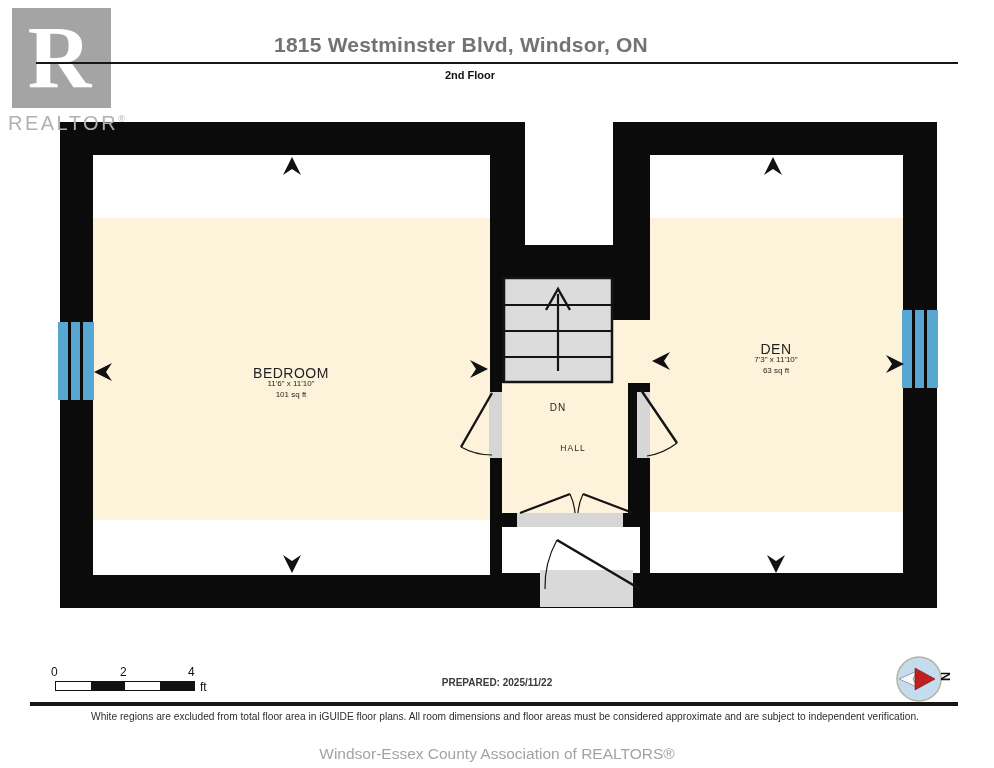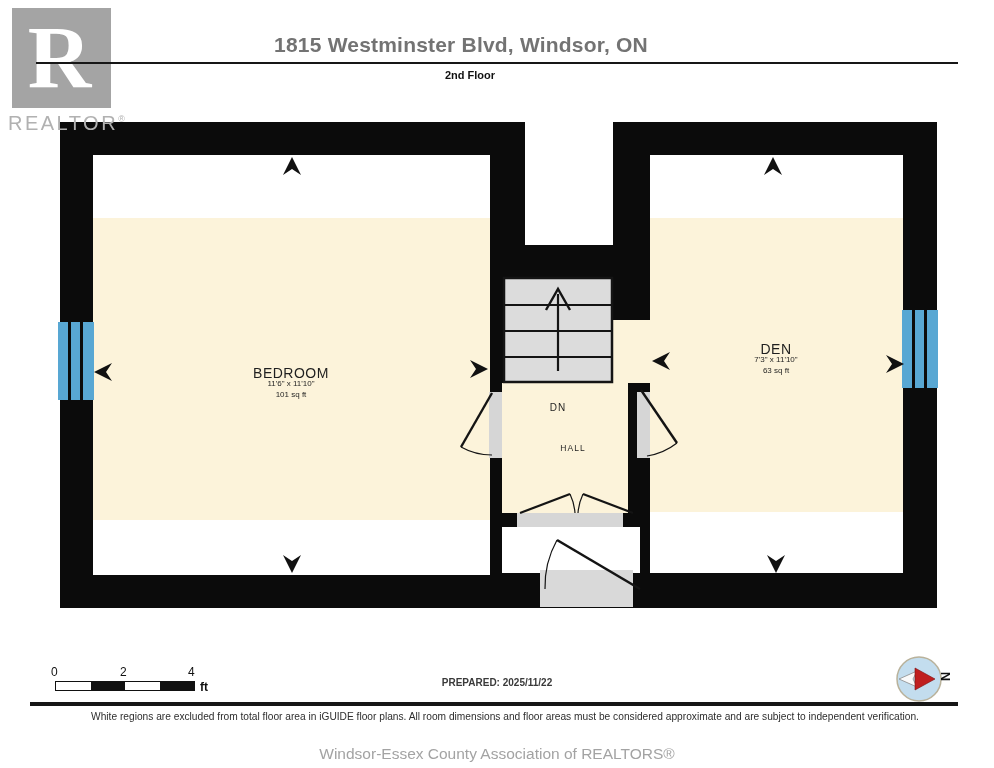--- a/index.html
+++ b/index.html
@@ -53,21 +53,21 @@
   .lbl-den{left:676px;top:344px;width:200px;}
   .lbl-dn{left:508px;top:402px;width:100px;font-size:10px;letter-spacing:1px;}
   .lbl-hall{left:523px;top:443px;width:100px;font-size:8.5px;letter-spacing:1px;}
 
   
   .scale-num{font-size:12px;color:#111;top:665px;}
   .scale-bar{left:55px;top:681px;width:138px;height:8px;border:1.5px solid #111;display:flex;z-index:4;}
   .scale-seg{flex:1;}
   .seg-b{background:#111;}
   .seg-w{background:#fff;}
-  .scale-unit{left:200px;top:680px;font-size:12px;color:#111;font-weight:bold;}
+  .scale-unit{left:200px;top:680px;font-size:12px;color:#111;}
 
   .prepared{left:397px;top:677px;width:200px;text-align:center;font-size:10px;font-weight:600;color:#3a3a3a;}
 
   
   .compass{left:893px;top:653px;width:70px;height:52px;z-index:4;}
   .north-label{left:941px;top:669px;font-size:13px;font-weight:bold;color:#111;transform:rotate(90deg);z-index:4;}
 
   
   .footer-rule{left:30px;top:702px;width:928px;height:3.5px;background:#161616;}
   .disclaimer{left:0;top:711px;width:994px;text-align:center;font-size:10.2px;color:#2e2e2e;margin-left:8px;}

